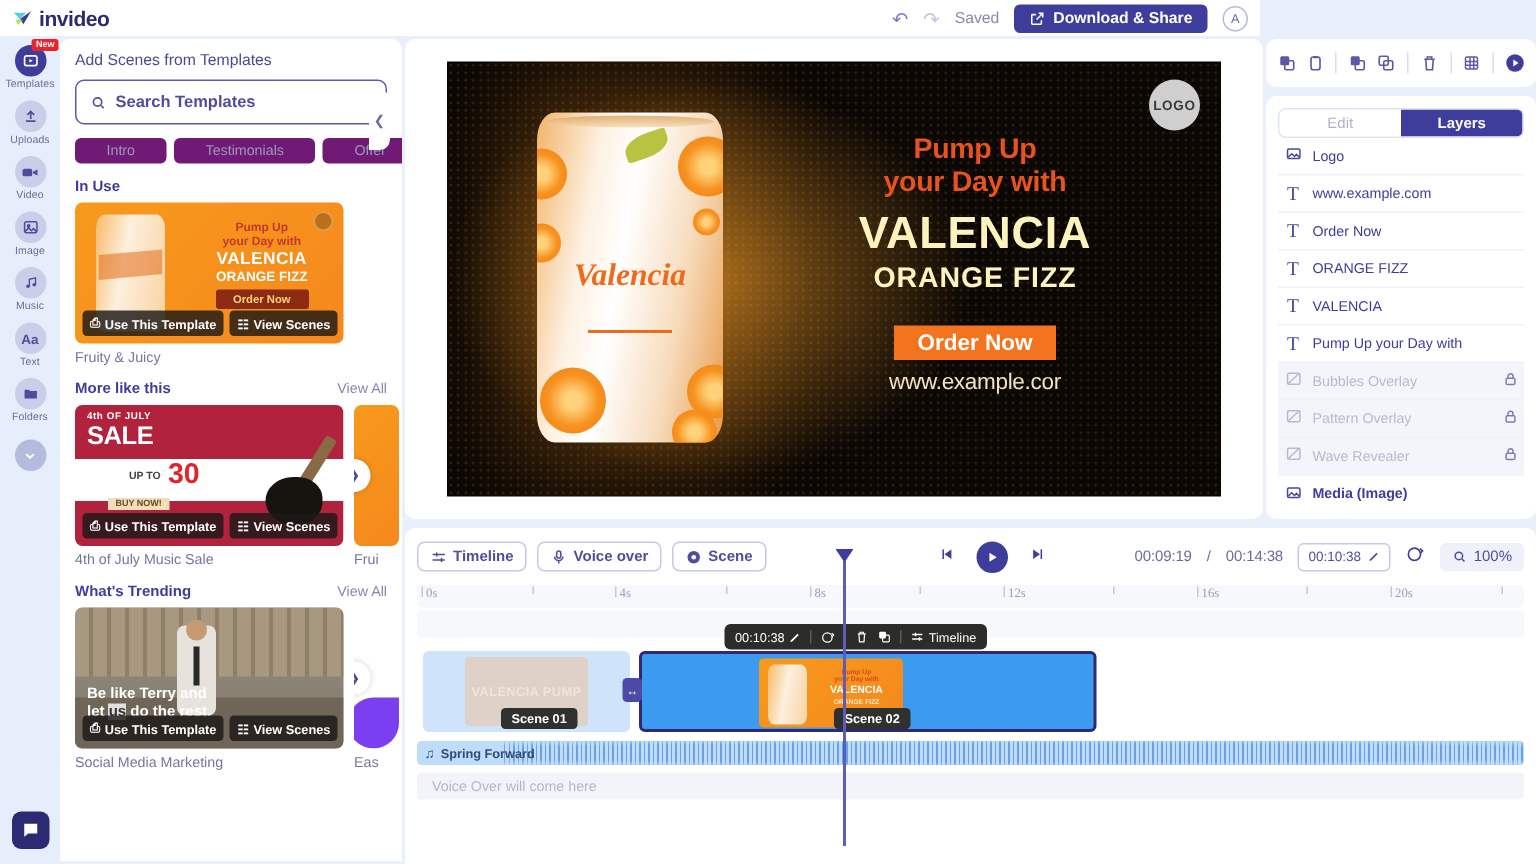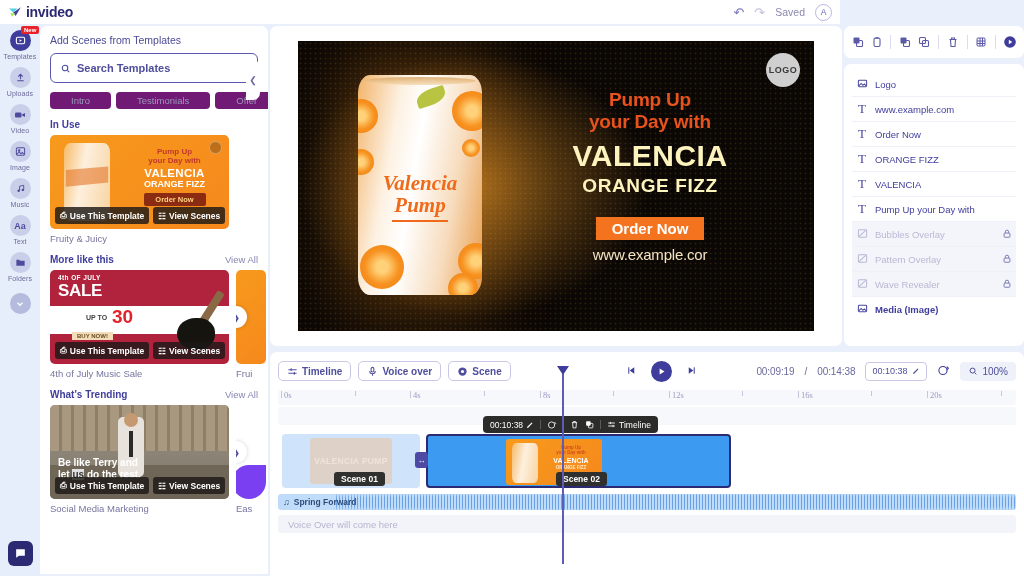--- a/index.html
+++ b/index.html
@@ -370,20 +370,26 @@
         <path d="M2 6 L16 6 L9 13 Z" fill="#4cd2e0"></path>
         <path d="M9 13 L22 4 L13 19 Z" fill="#3f3d9c"></path>
         <path d="M4 14 L12 14 L7 20 Z" fill="#a4e84a"></path>
       </svg>
       <span class="brand-name">invideo</span>
     </div>
     <div class="header-right">
       <span class="icon-btn">↶</span>
       <span class="icon-btn" style="color:#c3c2dd">↷</span>
       <span class="saved-text">Saved</span>
+      <div class="dl-btn">
+        <svg width="11" height="11" viewBox="0 0 24 24" fill="none" stroke="#fff" stroke-width="2.2">
+          <path d="M14 4h6v6M20 4L11 13M18 14v5a1 1 0 0 1-1 1H5a1 1 0 0 1-1-1V7a1 1 0 0 1 1-1h5"></path>
+        </svg>
+        <span>Download &amp; Share</span>
+      </div>
       <div class="avatar">
         <span>A</span>
       </div>
     </div>
   </div>
 
   <div class="rail">
     <div class="rail-item active">
       <div class="rail-ico">
         <svg width="11" height="11" viewBox="0 0 24 24" fill="currentColor">
@@ -585,21 +591,20 @@
         <div class="rim"></div>
         <div class="leaf"></div>
         <div class="slice s1"></div>
         <div class="slice s2"></div>
         <div class="slice s3"></div>
         <div class="slice s4"></div>
         <div class="slice s5"></div>
         <div class="slice s6"></div>
         <div class="slice s7"></div>
         <div class="brand1">Valencia</div>
-        <div class="brand2">Pump</div>
         <div class="underline"></div>
       </div>
       <div class="pv-right">
         <div class="pv-h1" style="white-space:pre-line">Pump Up
 your Day with</div>
         <div class="pv-h2">VALENCIA</div>
         <div class="pv-h3">ORANGE FIZZ</div>
         <div><span class="pv-cta">Order Now</span></div>
         <div class="pv-url">www.example.cor</div>
       </div>
@@ -648,20 +653,24 @@
     <span class="sep"></span>
     <span class="ti play">
       <svg width="14" height="14" viewBox="0 0 24 24" fill="currentColor">
           <circle cx="12" cy="12" r="10"></circle>
           <path d="M10 8l6 4-6 4z" fill="#fff"></path>
         </svg>
     </span>
   </div>
 
   <div class="rpanel">
+    <div class="seg">
+      <div class="off">Edit</div>
+      <div class="on">Layers</div>
+    </div>
     <div>
       <div class="layer">
         <span class="lico"><svg width="11" height="11" viewBox="0 0 24 24" fill="none" stroke="currentColor" stroke-width="2.2">
               <rect x="3" y="5" width="18" height="14" rx="2"></rect>
               <path d="M4 17l5-5 4 4 3-3 4 4"></path>
             </svg></span>
         <span class="lname">Logo</span>
       </div>
       <div class="layer">
         <span class="lico" style="font-family:'Liberation Serif',serif;font-size:13px">T</span>

